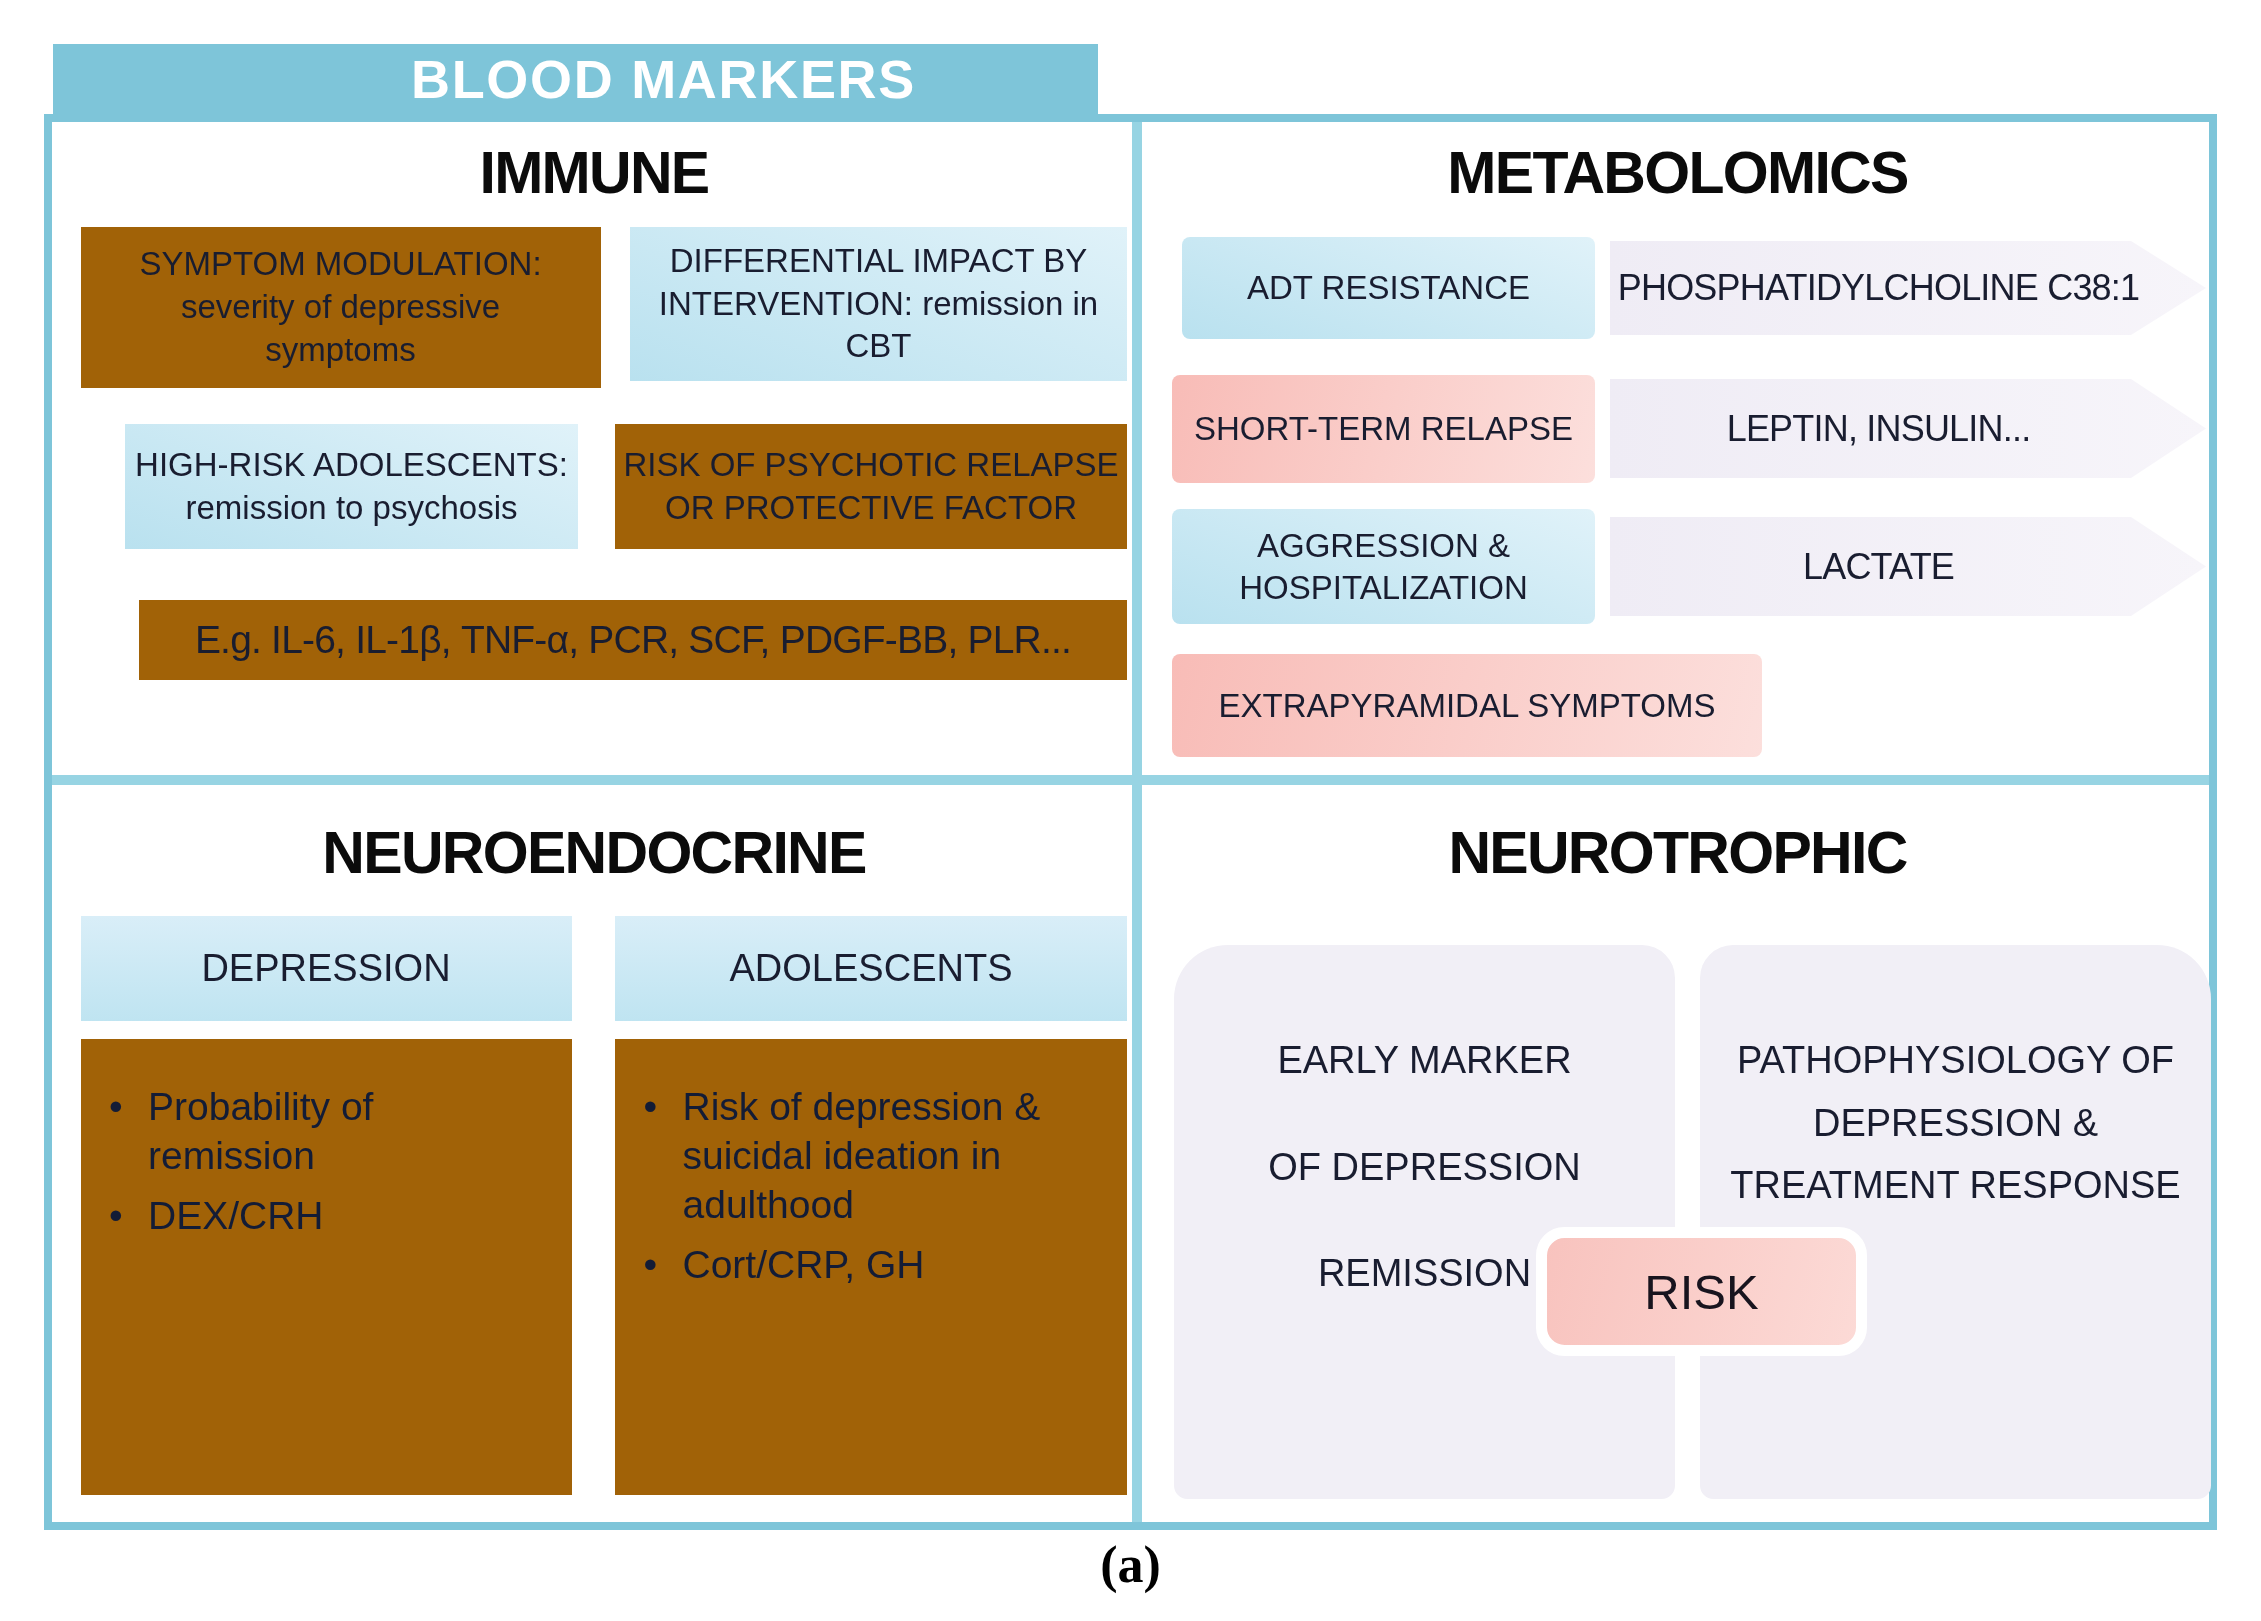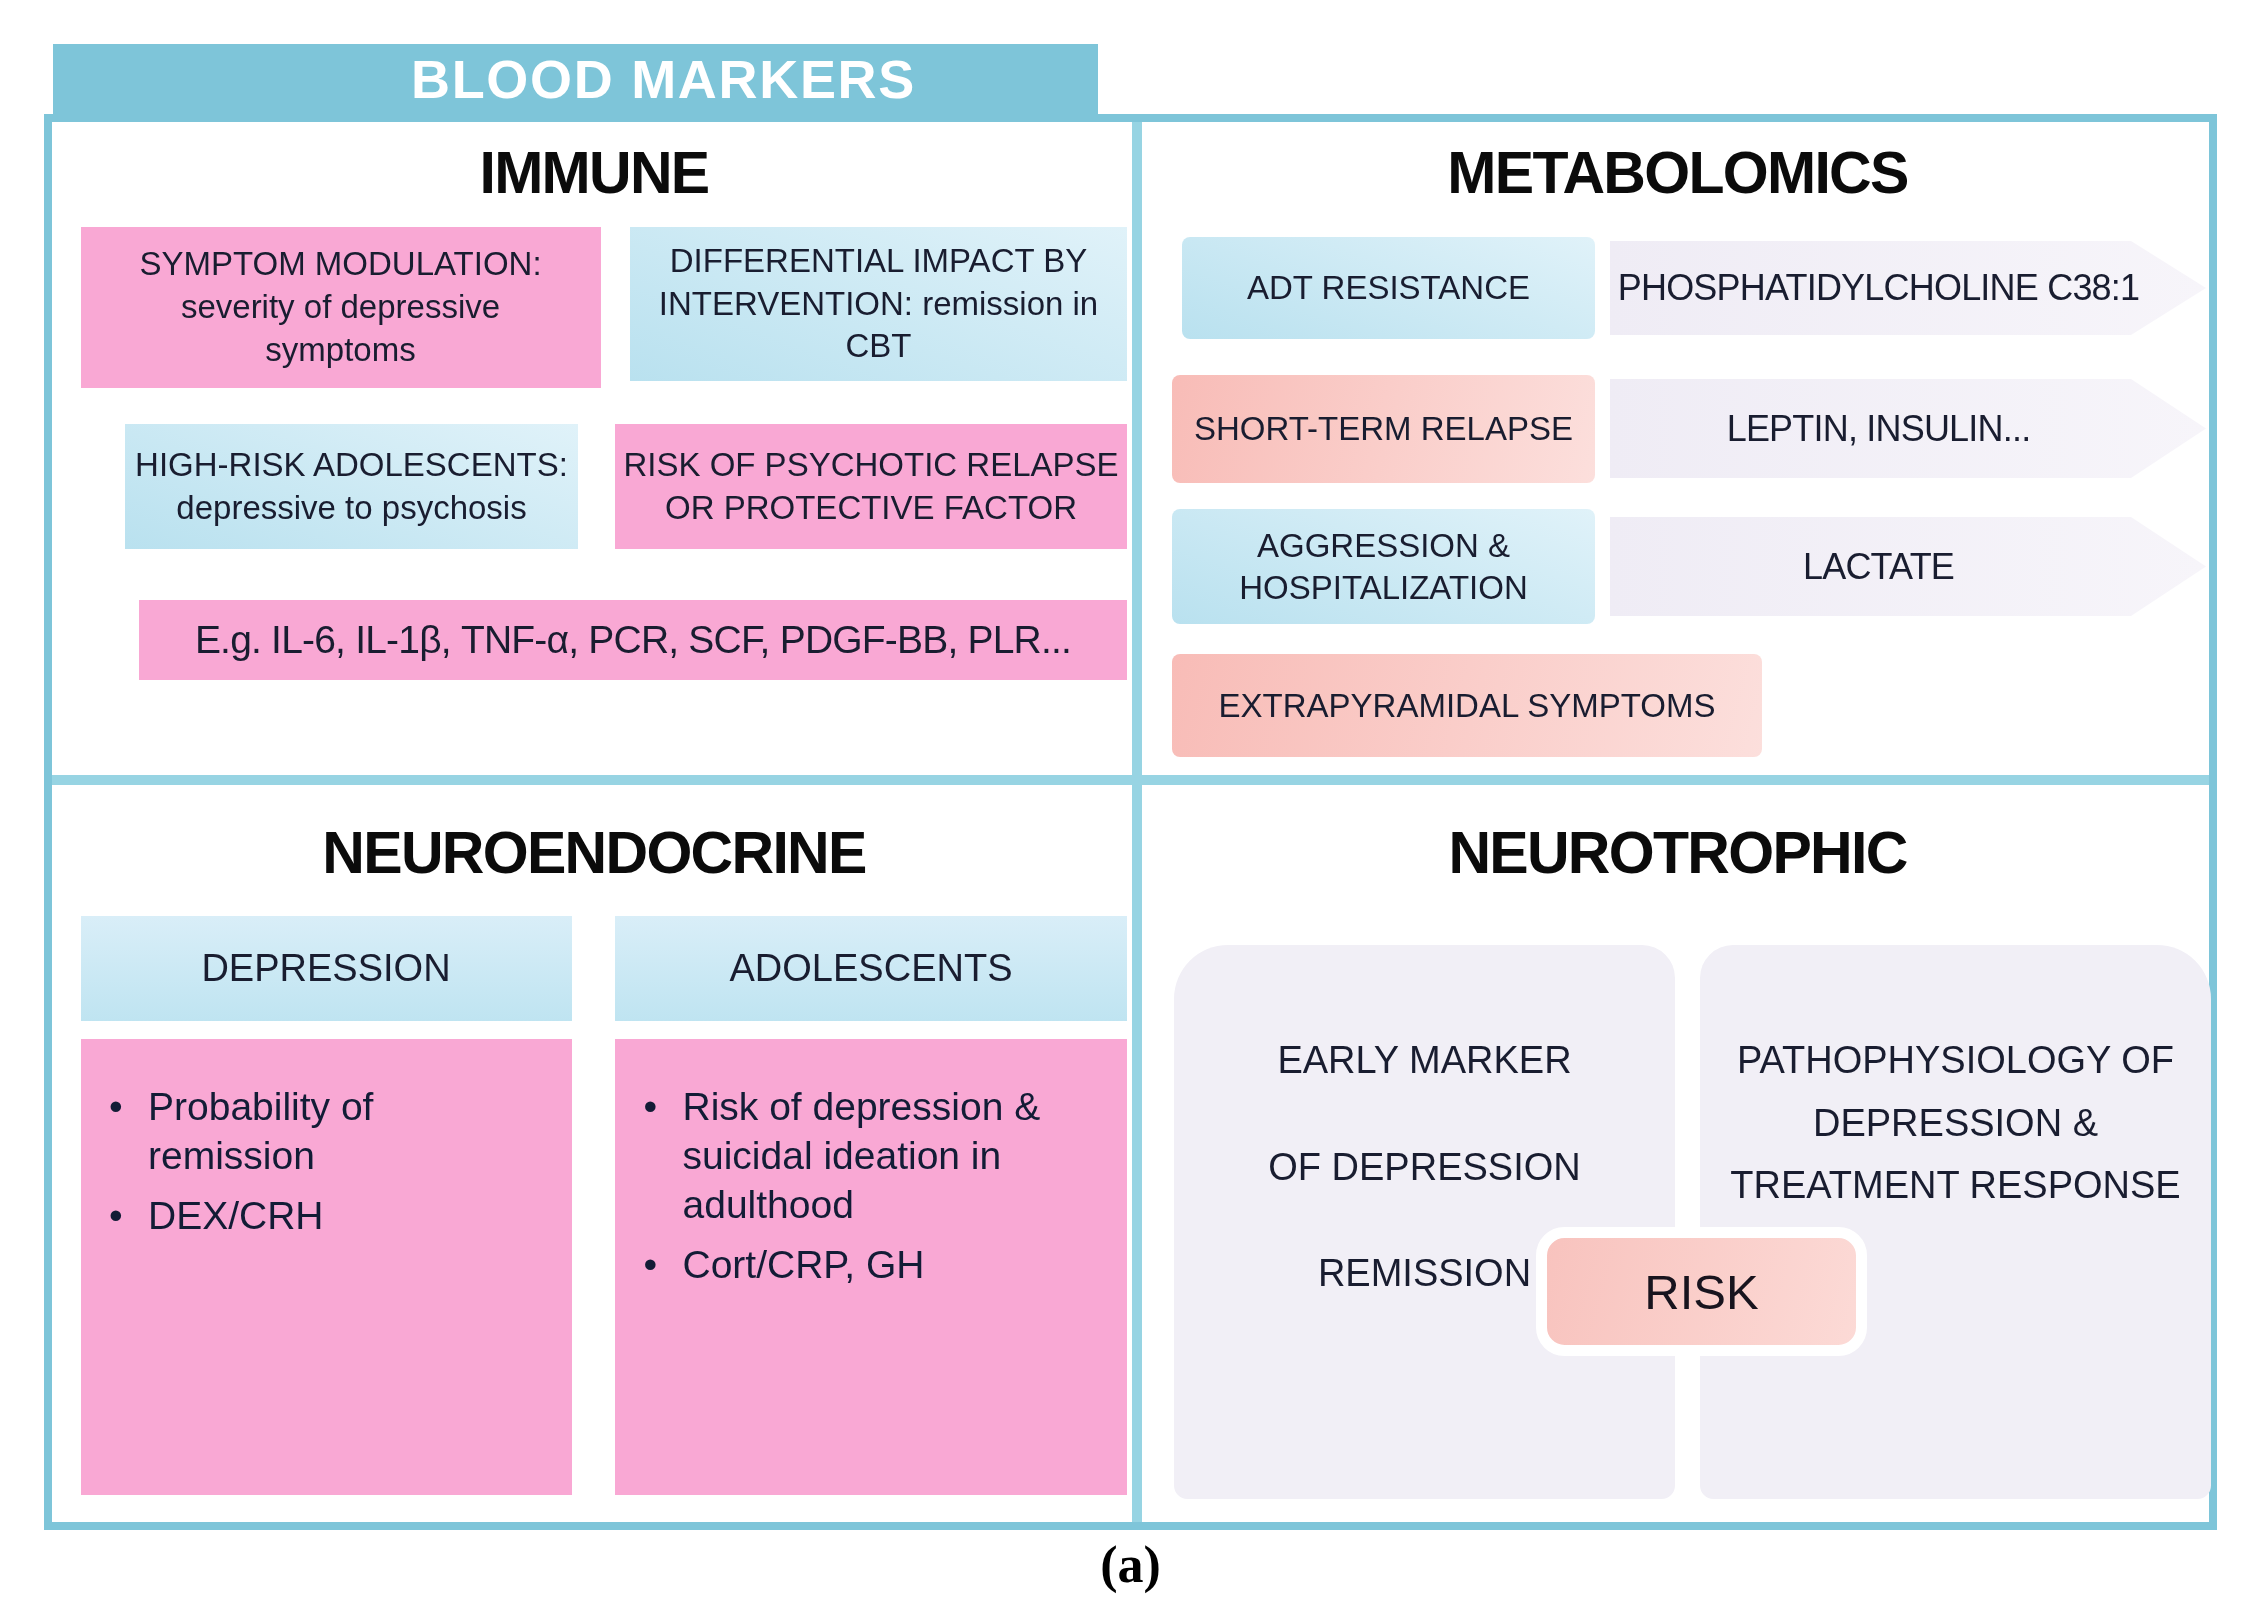--- a/index.html
+++ b/index.html
@@ -25,21 +25,21 @@
   .q-neurotrophic{left:1090px;top:663px;width:1067px;height:737px;padding-left:48px;}
 
   .quad h2{position:absolute;left:0;top:15px;width:100%;margin:2px;text-align:center;
            font-size:59px;font-weight:700;color:#0b0b0b;letter-spacing:-1.7px;}
   .q-neuroendocrine h2,.q-neurotrophic h2{top:32px;}
 
   .abox{position:absolute;display:flex;flex-direction:column;align-items:center;
         justify-content:center;text-align:center;box-sizing:border-box;line-height:1.3;}
   .abox span{display:block;}
 
-  .lavender{background:#f9a8d4;}
+  .lavender{background:#a16207;}
   .blue-grad{background:linear-gradient(200deg,#e0f2f9 0%,#b9e1ef 100%);}
   .blue-grad-v{background:linear-gradient(180deg,#d9eef8 0%,#bfe4f1 100%);}
   .pink-grad{background:linear-gradient(105deg,#f8bcb7 0%,#fcdfdc 100%);}
   .rounded{border-radius:8px;}
 
   
   .im-a{left:28.5px;top:105px;width:520px;height:161px;font-size:33px;}
   .im-b{left:578px;top:105px;width:497px;height:154px;font-size:33px;}
   .im-c{left:73px;top:302px;width:453px;height:125px;font-size:33px;}
   .im-d{left:563px;top:302px;width:512px;height:125px;font-size:33px;}
@@ -106,21 +106,21 @@
         <span>SYMPTOM MODULATION:</span>
         <span>severity of depressive</span>
         <span>symptoms</span>
       </div>
       <div class="abox blue-grad im-b">
         <span>DIFFERENTIAL IMPACT BY</span>
         <span>INTERVENTION: remission in CBT</span>
       </div>
       <div class="abox blue-grad im-c">
         <span>HIGH-RISK ADOLESCENTS:</span>
-        <span>depressive to psychosis</span>
+        <span>remission to psychosis</span>
       </div>
       <div class="abox lavender im-d">
         <span>RISK OF PSYCHOTIC RELAPSE</span>
         <span>OR PROTECTIVE FACTOR</span>
       </div>
       <div class="abox lavender im-e">
         <span>E.g. IL-6, IL-1β, TNF-α, PCR, SCF, PDGF-BB, PLR...</span>
       </div>
     </section>
 

